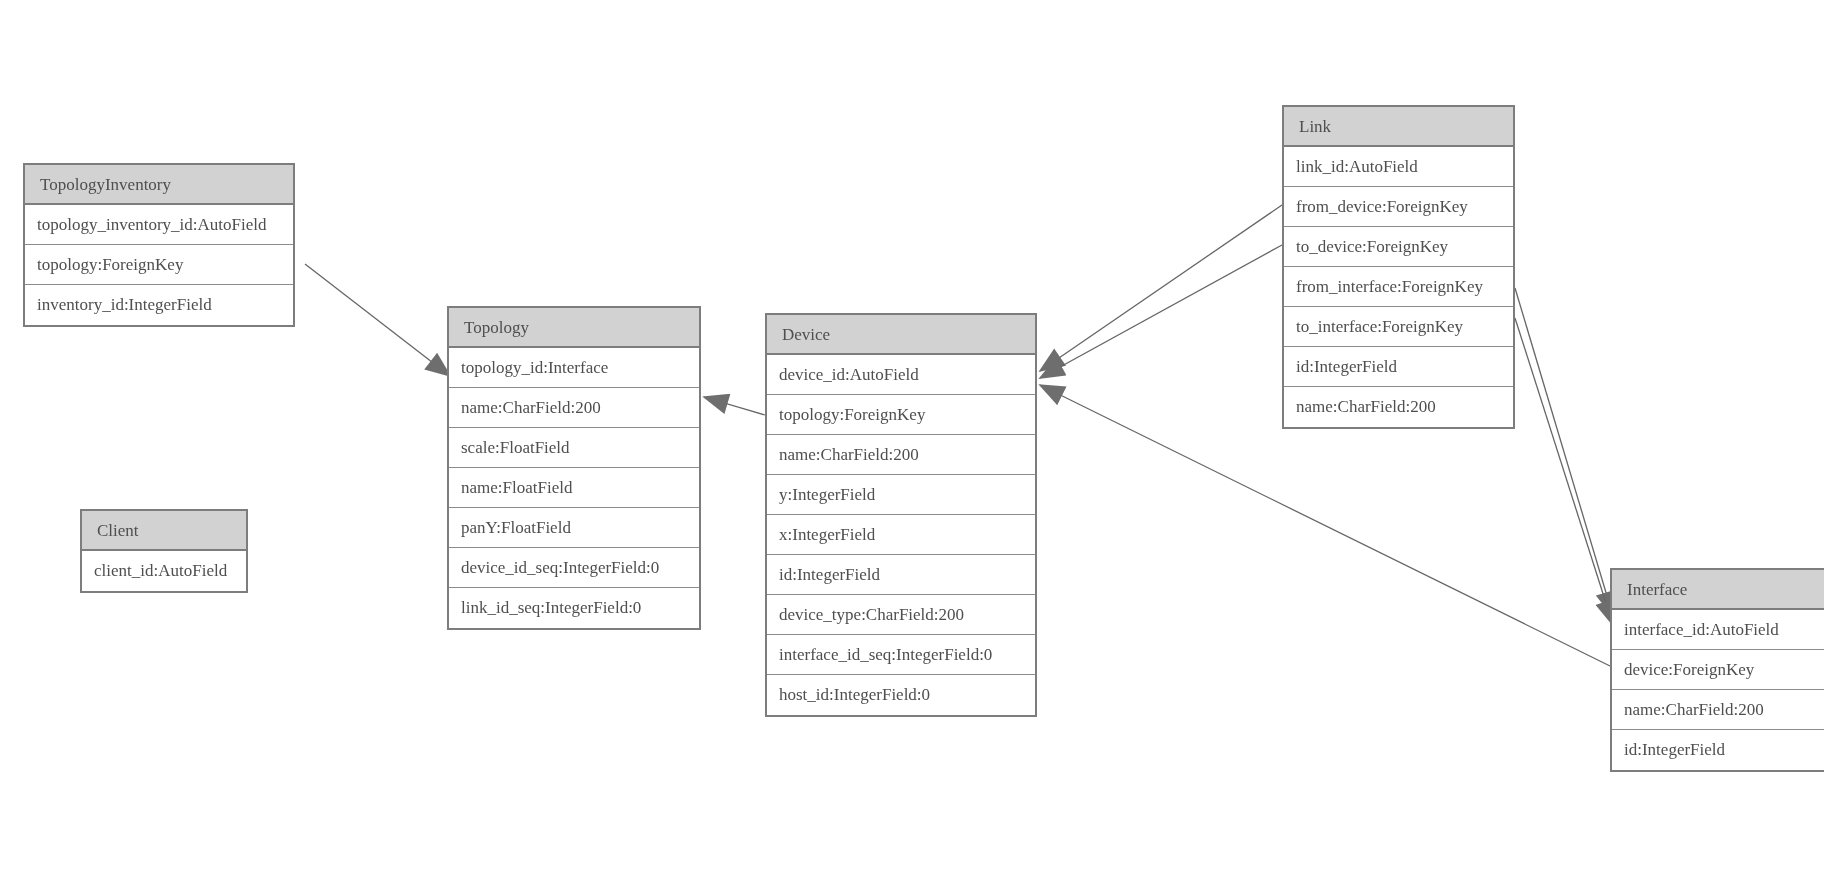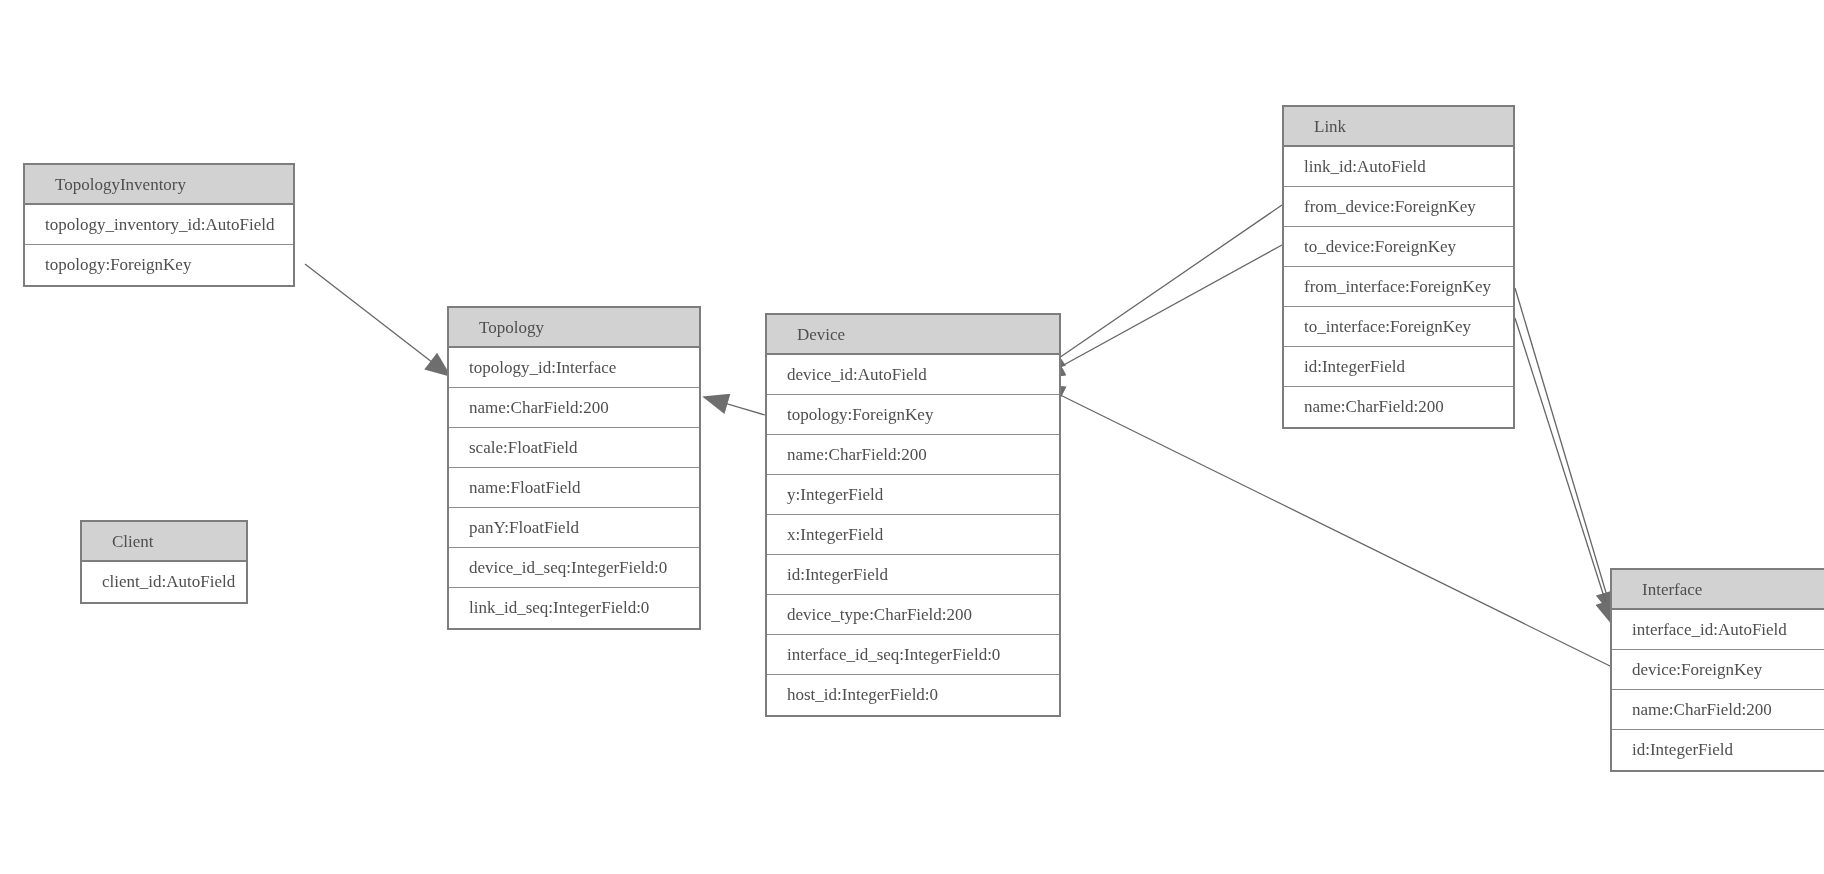--- a/index.html
+++ b/index.html
@@ -31,32 +31,32 @@
     border: 2px solid #7d7d7d;
     box-sizing: border-box;
     z-index: 2;
   }
   .entity-header {
     height: 40px;
     line-height: 40px;
     background: #d2d2d2;
     border-bottom: 2px solid #7d7d7d;
     box-sizing: border-box;
-    padding-left: 30px;
+    padding-left: 15px;
     font-size: 17px;
     color: #4f4f4f;
     white-space: nowrap;
     overflow: hidden;
   }
   .entity-row {
     height: 40px;
     line-height: 39px;
     border-bottom: 1px solid #8c8c8c;
     box-sizing: border-box;
-    padding-left: 20px;
+    padding-left: 12px;
     font-size: 17px;
     color: #4f4f4f;
     background: #ffffff;
     white-space: nowrap;
     overflow: hidden;
   }
   .entity-row:last-child {
     border-bottom: none;
   }
 </style>
@@ -78,36 +78,37 @@
         <line x1="1610" y1="666" x2="1040" y2="385" stroke="#666666" stroke-width="1.3" marker-end="url(#arrowhead)"></line>
         <line x1="1515" y1="288" x2="1613" y2="616" stroke="#666666" stroke-width="1.3" marker-end="url(#arrowhead)"></line>
         <line x1="1515" y1="318" x2="1613" y2="625" stroke="#666666" stroke-width="1.3" marker-end="url(#arrowhead)"></line>
       </g>
   </svg>
   <div id="entities">
       <div class="entity" style="left: 23px; top: 163px; width: 272px;">
         <div class="entity-header">TopologyInventory</div>
         <div class="entity-row">topology_inventory_id:AutoField</div>
         <div class="entity-row">topology:ForeignKey</div>
+        <div class="entity-row">inventory_id:IntegerField</div>
       </div>
       <div class="entity" style="left: 447px; top: 306px; width: 254px;">
         <div class="entity-header">Topology</div>
         <div class="entity-row">topology_id:Interface</div>
         <div class="entity-row">name:CharField:200</div>
         <div class="entity-row">scale:FloatField</div>
         <div class="entity-row">name:FloatField</div>
         <div class="entity-row">panY:FloatField</div>
         <div class="entity-row">device_id_seq:IntegerField:0</div>
         <div class="entity-row">link_id_seq:IntegerField:0</div>
       </div>
-      <div class="entity" style="left: 80px; top: 520px; width: 168px;">
+      <div class="entity" style="left: 80px; top: 509px; width: 168px;">
         <div class="entity-header">Client</div>
         <div class="entity-row">client_id:AutoField</div>
       </div>
-      <div class="entity" style="left: 765px; top: 313px; width: 296px;">
+      <div class="entity" style="left: 765px; top: 313px; width: 272px;">
         <div class="entity-header">Device</div>
         <div class="entity-row">device_id:AutoField</div>
         <div class="entity-row">topology:ForeignKey</div>
         <div class="entity-row">name:CharField:200</div>
         <div class="entity-row">y:IntegerField</div>
         <div class="entity-row">x:IntegerField</div>
         <div class="entity-row">id:IntegerField</div>
         <div class="entity-row">device_type:CharField:200</div>
         <div class="entity-row">interface_id_seq:IntegerField:0</div>
         <div class="entity-row">host_id:IntegerField:0</div>

